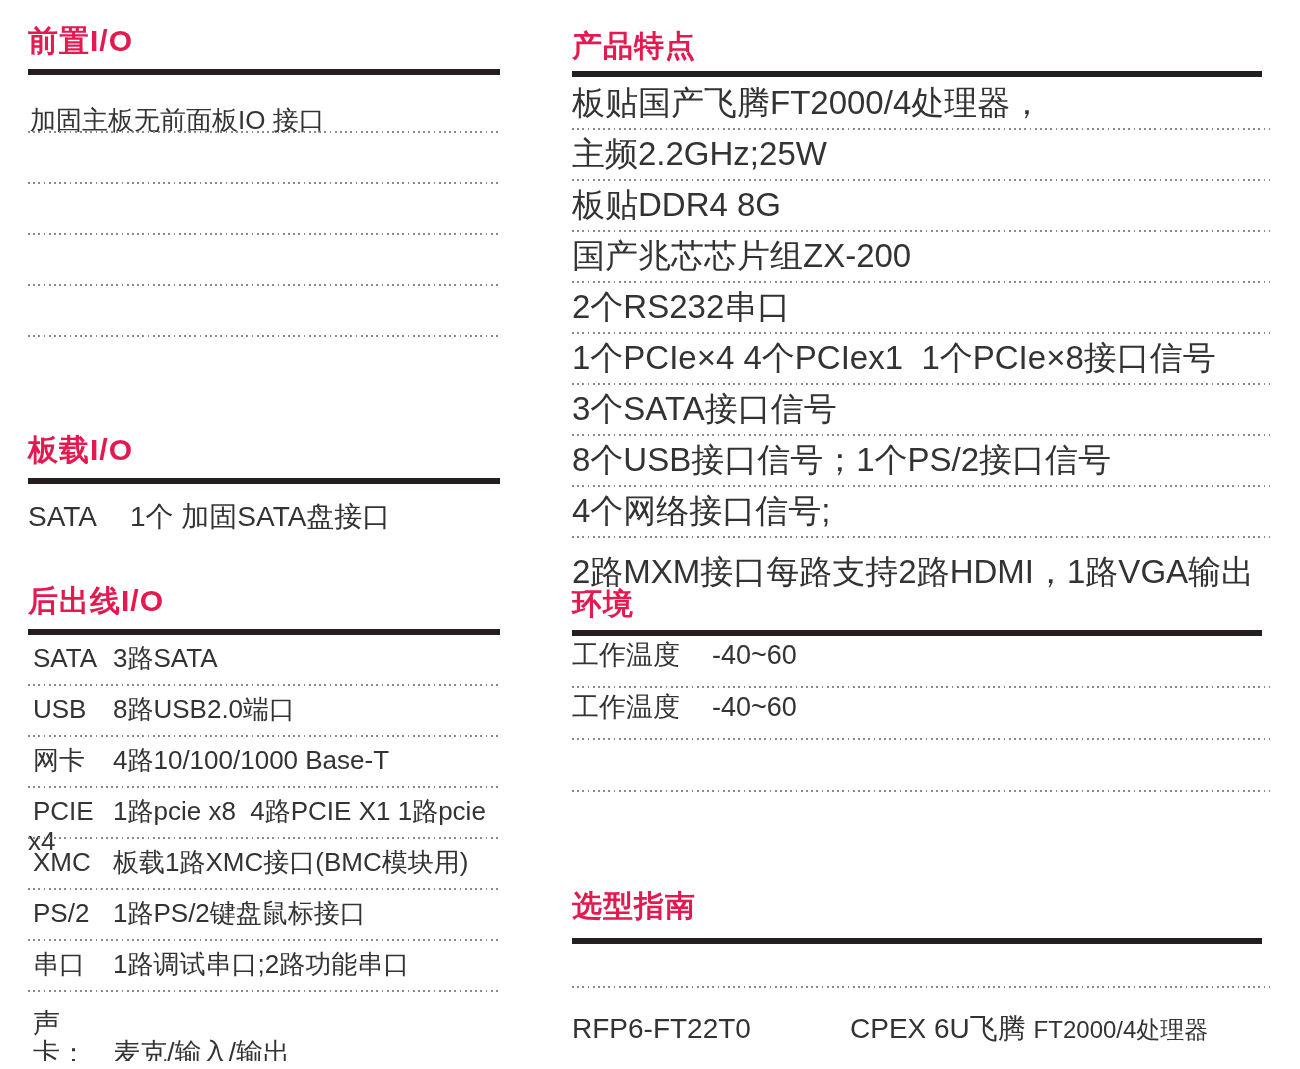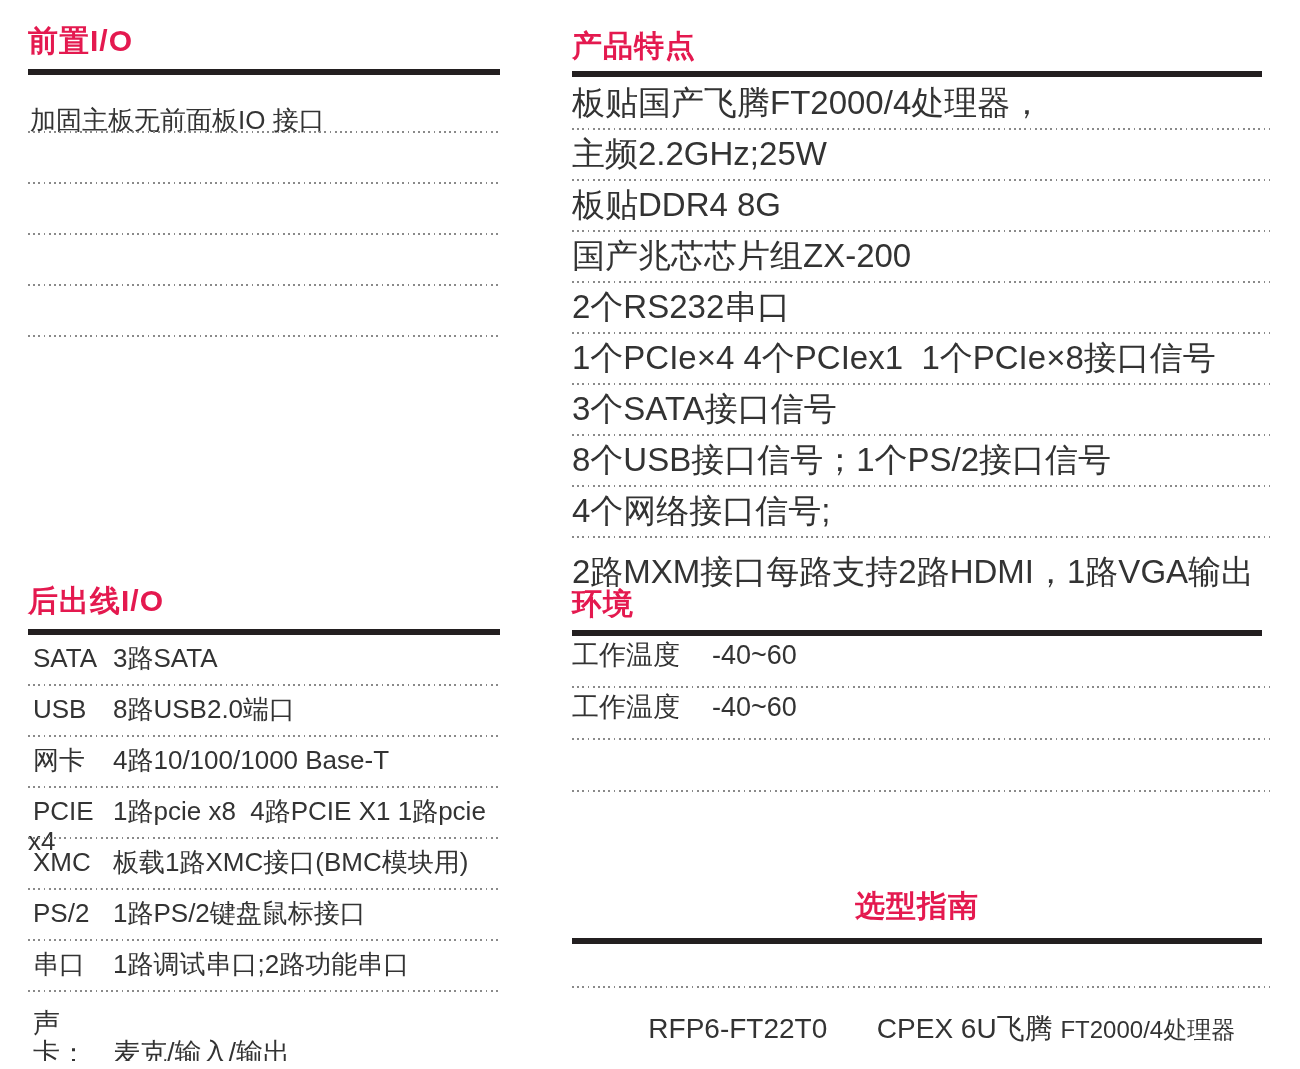--- a/index.html
+++ b/index.html
@@ -78,20 +78,27 @@
       <div class="f-row dotted">
         <span class="txt">加固主板无前面板IO 接口</span>
       </div>
       <div class="f-row dotted"></div>
       <div class="f-row dotted"></div>
       <div class="f-row dotted"></div>
       <div class="f-row dotted"></div>
     </div>
   </div>
 
+  <div class="sec col-l" style="top:433px;">
+    <h2 class="sec-title">板载I/O</h2>
+    <div class="rule rule-l"></div>
+    <div class="ob-row">
+      <span class="lbl">SATA</span><span class="val">1个 加固SATA盘接口</span>
+    </div>
+  </div>
 
   <div class="sec col-l" style="top:584px;">
     <h2 class="sec-title">后出线I/O</h2>
     <div class="rule rule-l"></div>
     <div class="r-rows">
       <div class="r-row dotted">
         <span class="lbl">SATA</span><span class="val">3路SATA</span>
       </div>
       <div class="r-row dotted">
         <span class="lbl">USB</span><span class="val">8路USB2.0端口</span>
@@ -141,21 +148,21 @@
       <div class="env-row dotted">
         <span class="lbl">工作温度</span><span class="val">-40~60</span>
       </div>
       <div class="env-row dotted">
         <span class="lbl">工作温度</span><span class="val">-40~60</span>
       </div>
       <div class="env-empty dotted"></div>
     </div>
   </div>
 
-  <div class="sec col-r" style="top:889px;text-align:center;">
+  <div class="sec col-r" style="top:889px;">
     <h2 class="sec-title">选型指南</h2>
     <div class="rule" style="margin-top:15px;"></div>
     <div class="sg-empty dotted"></div>
     <div class="sg-row">
       <span class="model">RFP6-FT22T0</span><span class="desc-main">CPEX 6U飞腾</span>
       <span class="desc-sub">FT2000/4处理器</span>
     </div>
   </div>
 
 </div>

